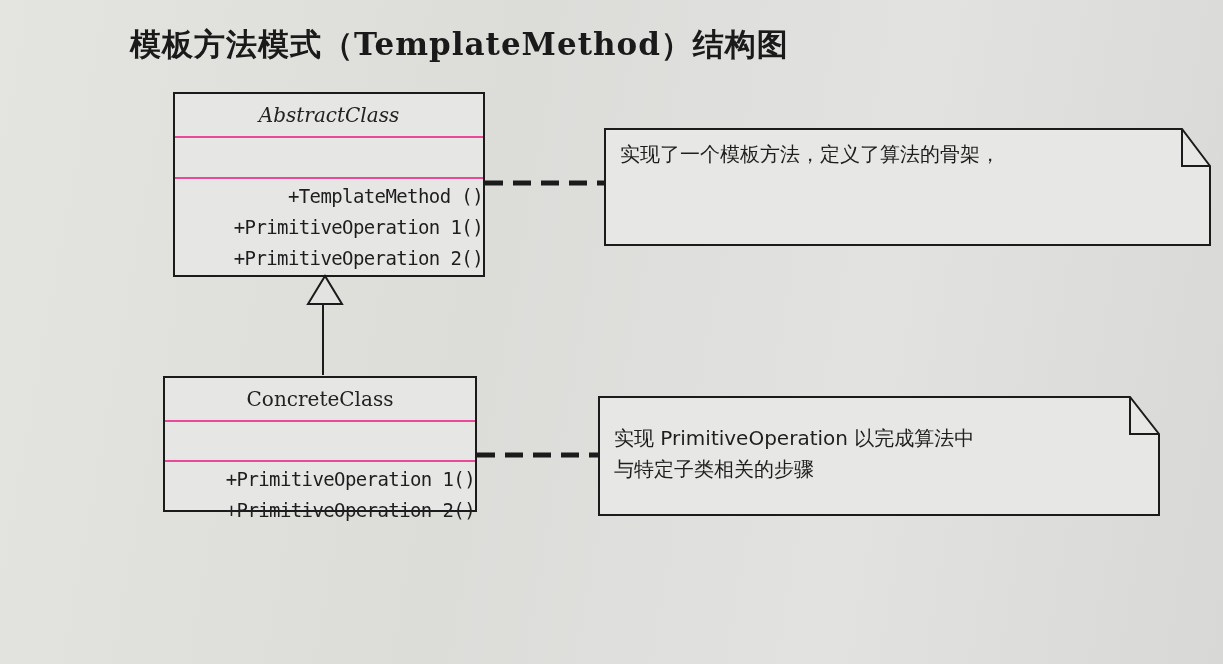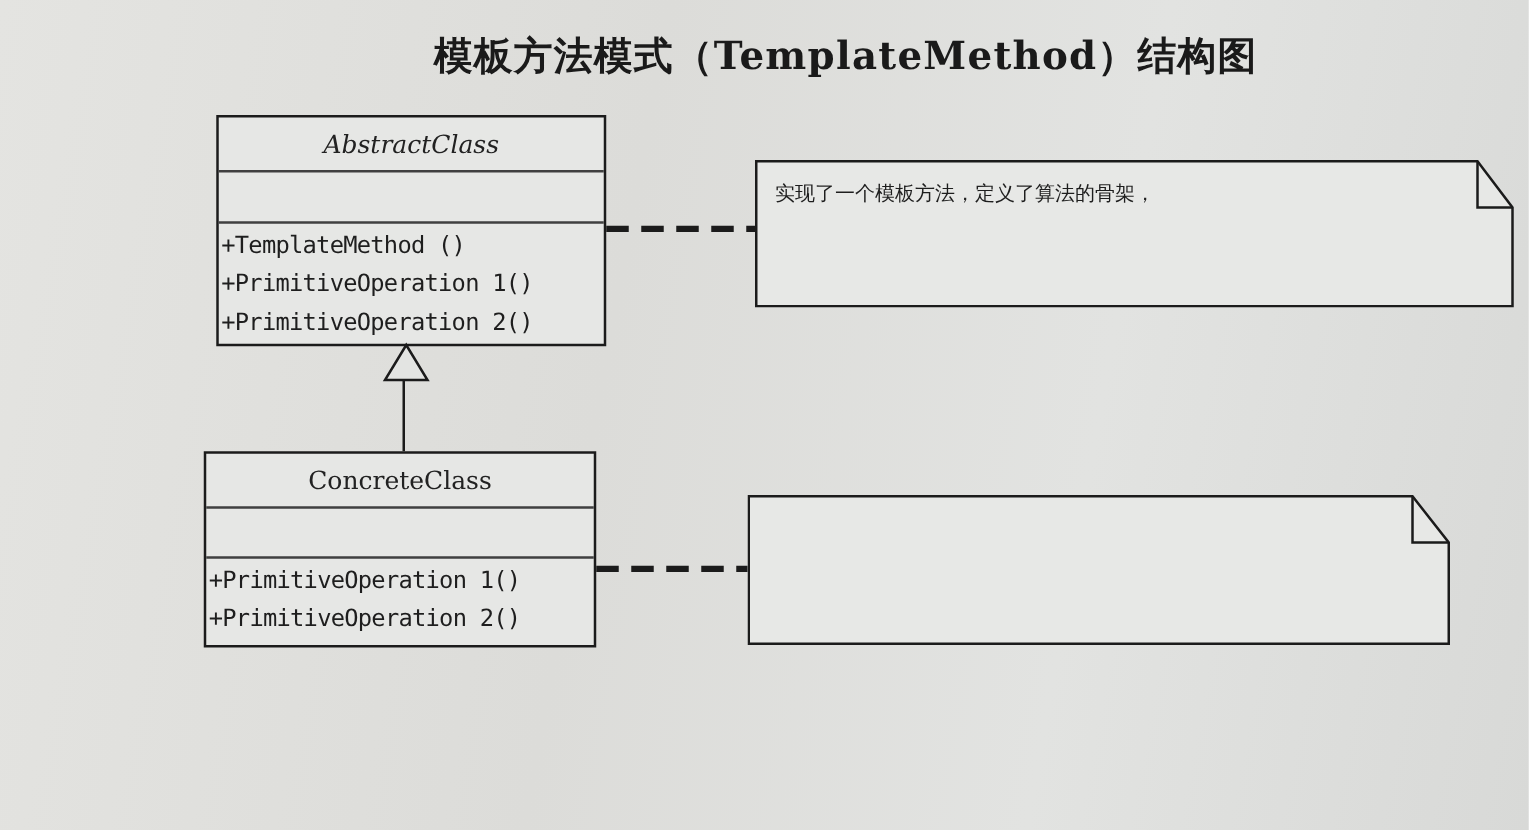--- a/index.html
+++ b/index.html
@@ -3,43 +3,43 @@
   <meta charset="utf-8">
   <style>
     html, body { margin: 0; padding: 0; }
     body {
       width: 1223px; height: 664px; overflow: hidden; position: relative;
       background: linear-gradient(100deg, #e4e4e1 0%, #dcdcd9 40%, #e2e3e1 70%, #d8d9d7 100%);
       font-family: "DejaVu Sans", sans-serif;
       color: #1c1c1c;
     }
     .title {
-      position: absolute; left: 0; width: 1223px; top: 24px; text-align: center;
+      position: absolute; left: 0; width: 1223px; top: 24px; text-align: left;
       font-family: "DejaVu Serif", serif; font-weight: bold; font-size: 31px;
       letter-spacing: 1px; color: #1a1a1a;
       padding-left: 130px; box-sizing: border-box;
     }
     .uml-class {
       position: absolute; border: 2px solid #1b1b1b; background: #e6e7e5;
       box-sizing: border-box;
     }
-    .uml-class .sec { border-top: 2px solid #404040; box-sizing: border-box; }
+    .uml-class .sec { border-top: 2px solid #ec4899; box-sizing: border-box; text-align: right; }
     .uml-class .name {
       text-align: center; font-family: "DejaVu Serif", serif; font-size: 20px;
       line-height: 42px; height: 42px; color: #222;
     }
     .uml-class .name.abstract { font-style: italic; }
     .uml-class .ops { padding: 2px 0 0 2px; }
     .uml-class .op {
       font-family: "DejaVu Sans Mono", monospace; font-size: 19px; line-height: 31px;
       white-space: pre; color: #1e1e1e; letter-spacing: -0.6px;
     }
     .note {
       position: absolute; box-sizing: border-box;
-      font-size: 16px; line-height: 31px; color: #1e1e1e;
+      font-size: 20px; line-height: 31px; color: #1e1e1e;
     }
     .note svg { position: absolute; left: 0; top: 0; }
     .note .text { position: absolute; left: 16px; }
     .note .line { white-space: pre; }
     .connector { position: absolute; }
   </style>
 </head>
 <body>
 
 <div class="title">模板方法模式（TemplateMethod）结构图</div>
@@ -52,21 +52,21 @@
     <div class="op">+PrimitiveOperation 1()</div>
     <div class="op">+PrimitiveOperation 2()</div>
   </div>
 </div>
 
 <svg class="connector" style="left:300px; top:272px;" width="50" height="105">
   <polygon points="25,4 8,32 42,32" fill="#e3e4e2" stroke="#1b1b1b" stroke-width="2"></polygon>
   <line x1="23" y1="32" x2="23" y2="103" stroke="#1b1b1b" stroke-width="2"></line>
 </svg>
 
-<div class="uml-class" style="left:163px; top:361px; width:314px; height:157px;">
+<div class="uml-class" style="left:163px; top:376px; width:314px; height:136px;">
   <div class="name">ConcreteClass</div>
   <div class="sec" style="height:40px;"></div>
   <div class="sec ops">
     <div class="op">+PrimitiveOperation 1()</div>
     <div class="op">+PrimitiveOperation 2()</div>
   </div>
 </div>
 
 <svg class="connector" style="left:483px; top:178px;" width="125" height="10">
   <line x1="2" y1="5" x2="123" y2="5" stroke="#1b1b1b" stroke-width="5" stroke-dasharray="18,10"></line>
@@ -83,13 +83,17 @@
   <div class="text" style="top:11px;">
     <div class="line">实现了一个模板方法，定义了算法的骨架，</div>
   </div>
 </div>
 
 <div class="note" style="left:598px; top:396px; width:563px; height:120px;">
   <svg width="563" height="120">
     <path d="M1,1 L532,1 L561,38 L561,119 L1,119 Z" fill="#e7e8e6" stroke="#1b1b1b" stroke-width="2"></path>
     <path d="M532,1 L532,38 L561,38" fill="none" stroke="#1b1b1b" stroke-width="2"></path>
   </svg>
+  <div class="text" style="top:27px;">
+    <div class="line">实现 PrimitiveOperation 以完成算法中</div>
+    <div class="line">与特定子类相关的步骤</div>
+  </div>
 </div>
 
 </body></html>

